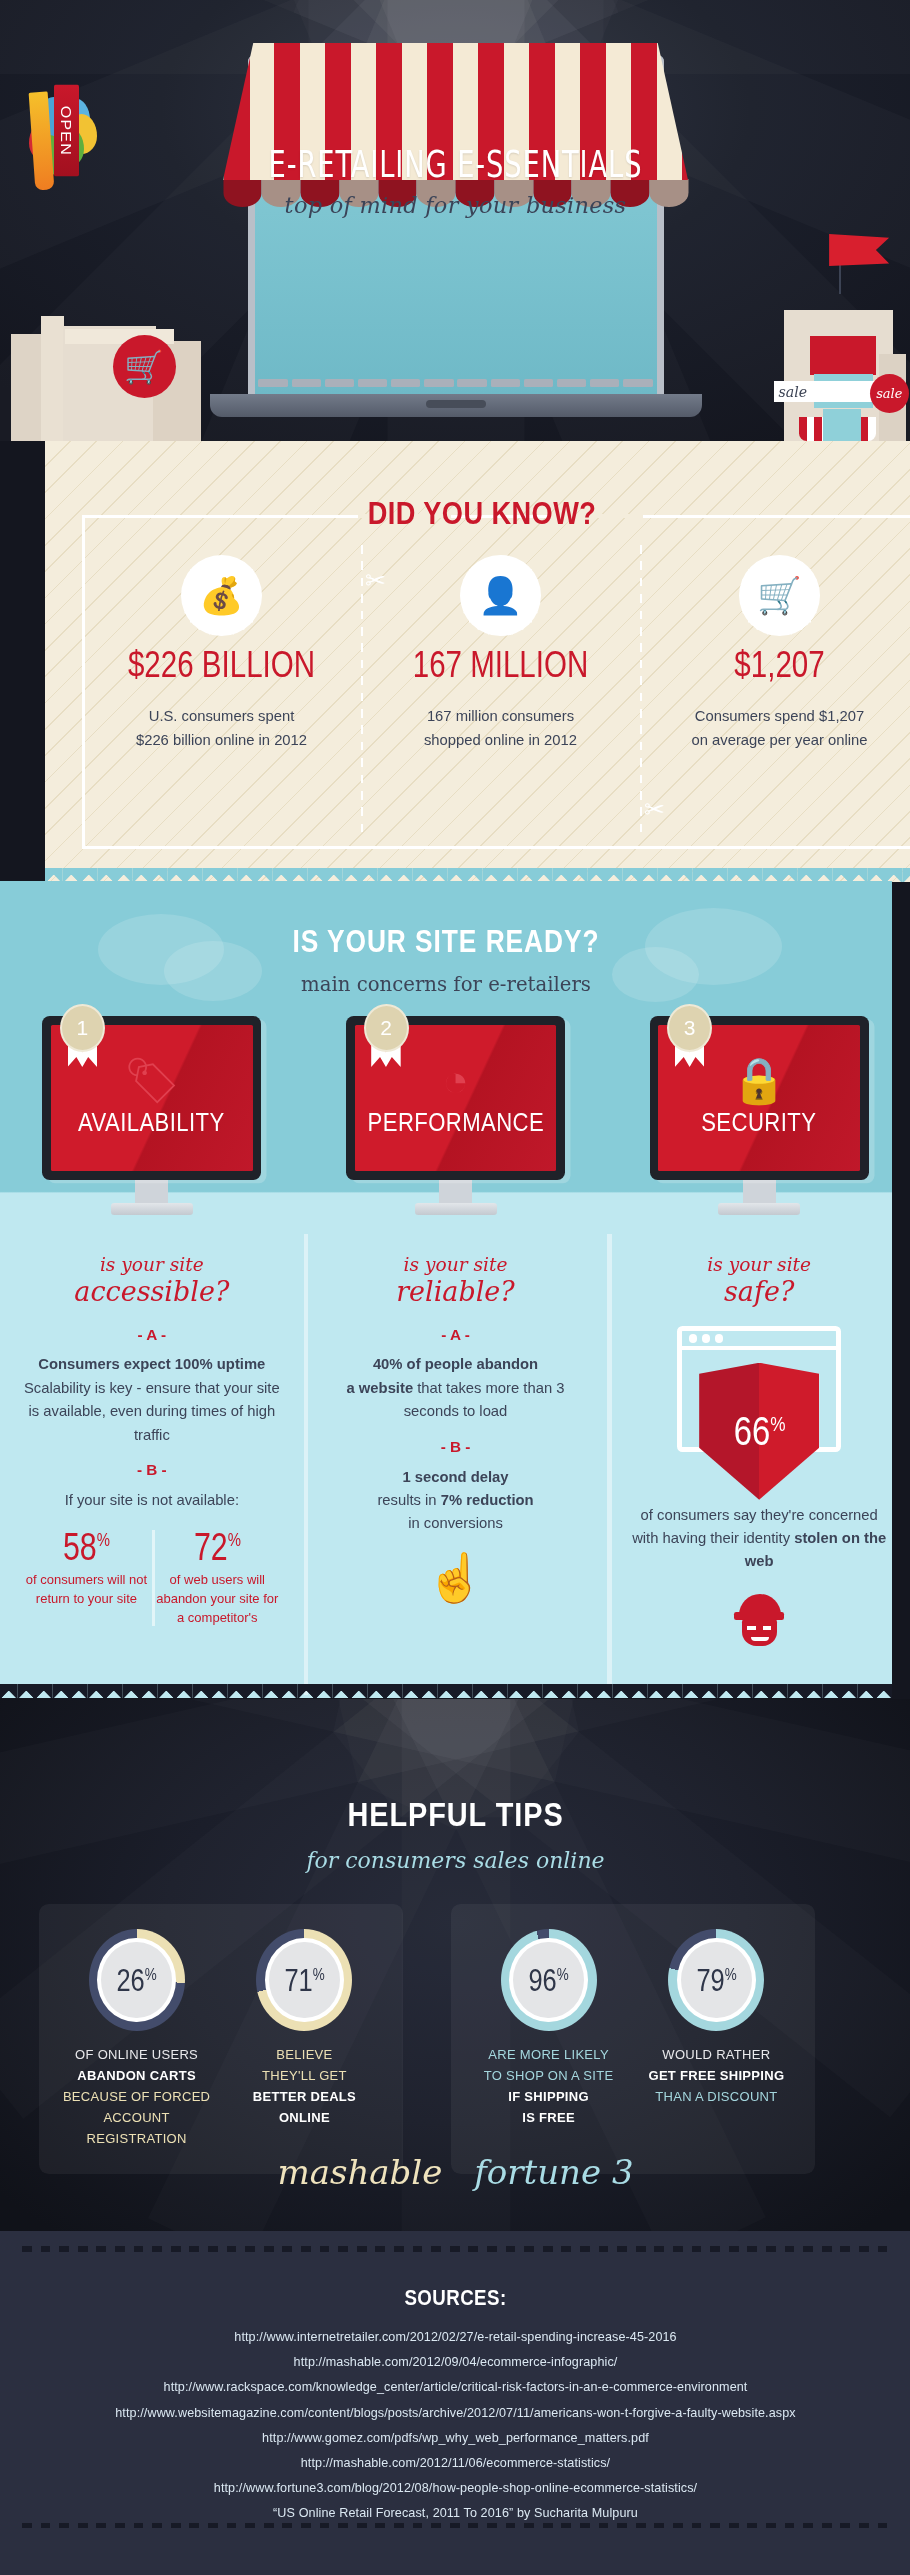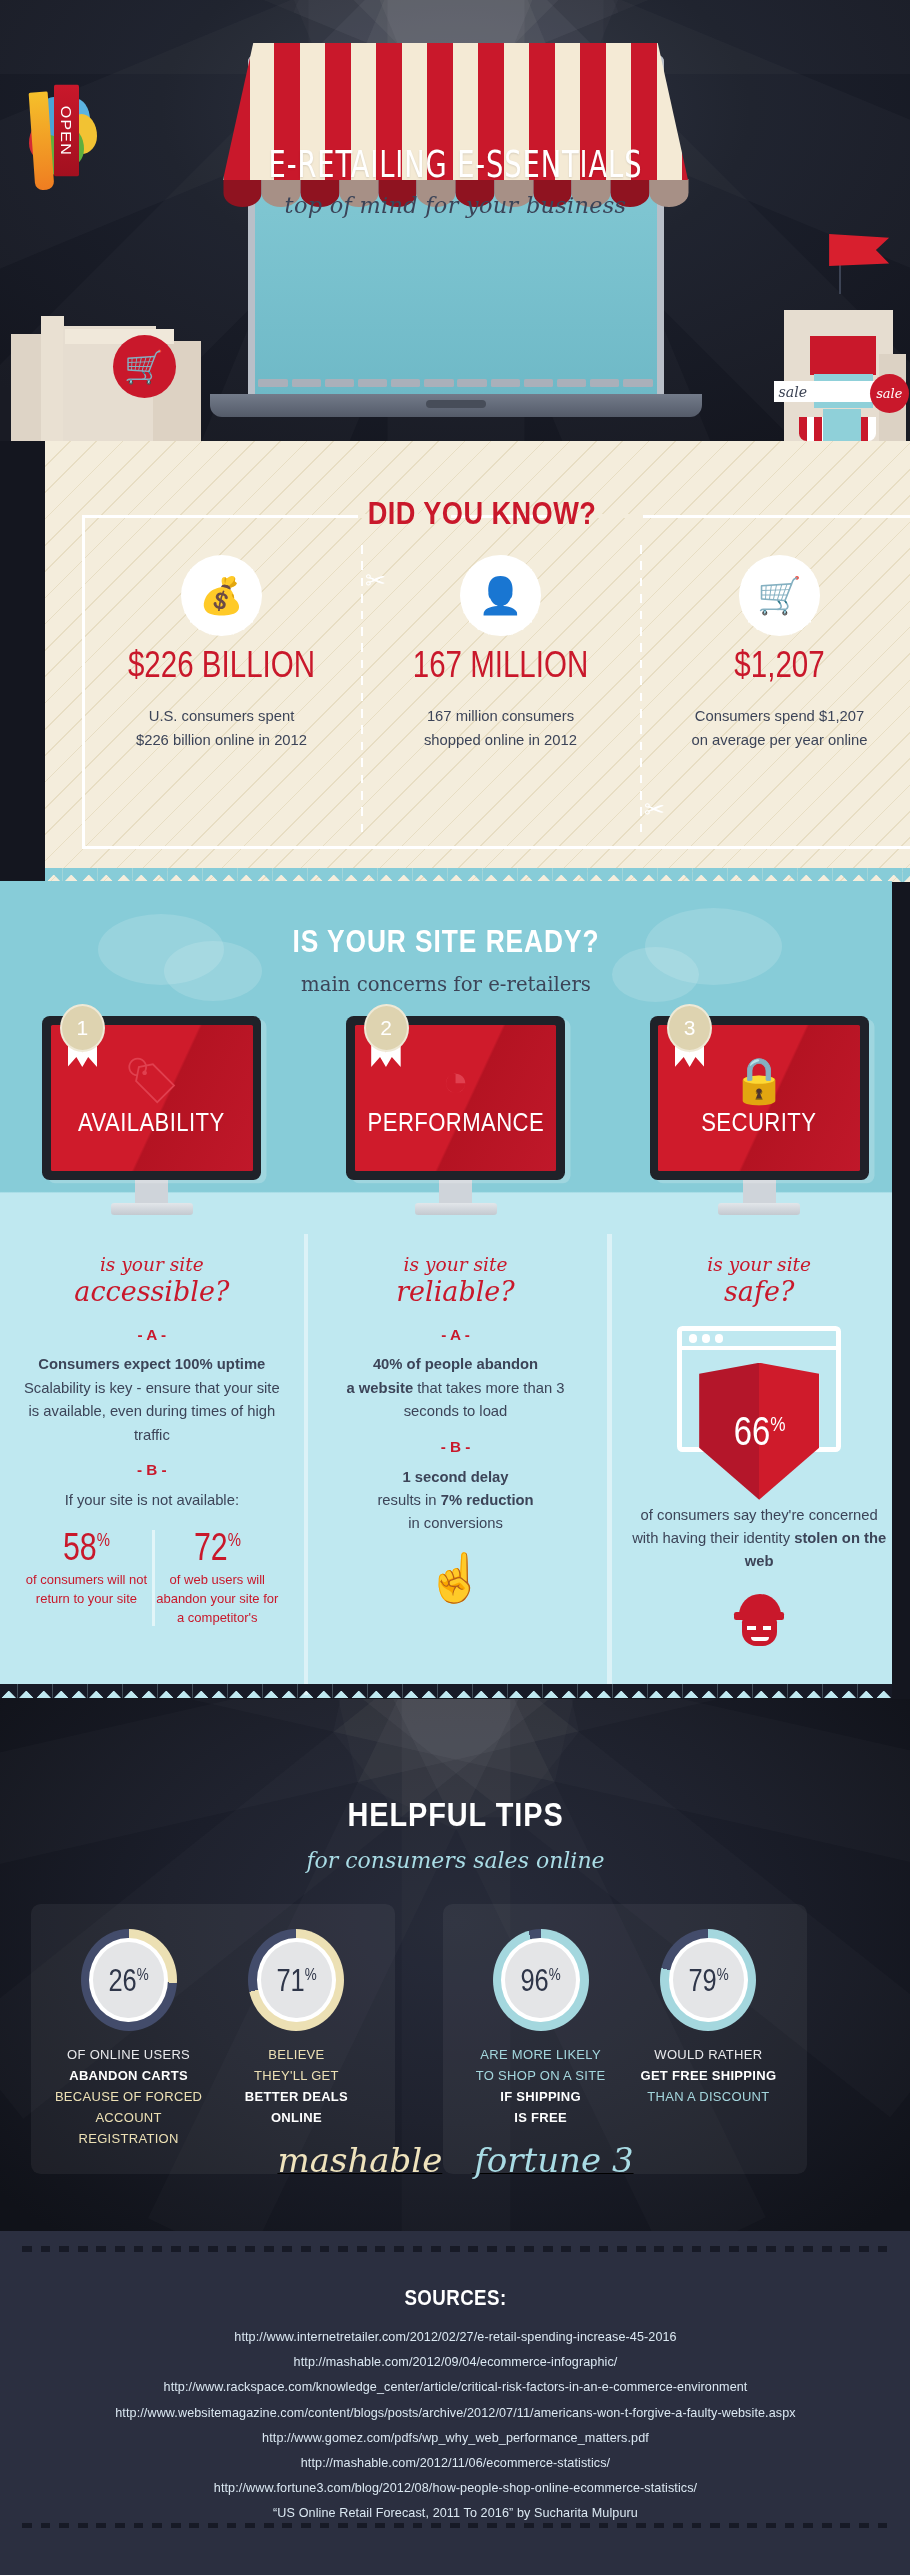--- a/index.html
+++ b/index.html
@@ -343,21 +343,21 @@
   .tips-title {
     position:absolute; left:0; right:0; top:96px; text-align:center; color:#fff;
     font-size:34px; letter-spacing:1.1px;
     font-family:"Liberation Sans Narrow","Liberation Sans",sans-serif;
     transform:scaleX(.85);
   }
   .tips-sub {
     position:absolute; left:0; right:0; top:149px; text-align:center; color:#a9dce5;
     font-size:22px; font-style:italic; font-family:"DejaVu Serif",serif;
   }
-  .tip-cards { position:absolute; left:8px; top:205px; width:821px; display:flex;
+  .tip-cards { position:absolute; left:16px; top:205px; width:821px; display:flex;
     justify-content:center; gap:48px; }
   .tip-card {
     width:364px; border-radius:9.8px; background:rgba(255,255,255,.055);
     padding:25px 14.2px 25px; display:flex;
   }
   .tip-item { flex:1; text-align:center; }
   .donut {
     width:96px; height:102px; margin:0 auto 13px; border-radius:50%;
     display:flex; align-items:center; justify-content:center; position:relative;
   }
@@ -370,21 +370,21 @@
     font-family:"Liberation Sans Narrow","Liberation Sans",sans-serif;
     transform:scaleX(.82);
   }
   .donut span sup { font-size:16.4px; }
   .tip-cap {
     font-size:13px; line-height:1.62; letter-spacing:0.3px;
     font-family:"Liberation Sans Narrow","Liberation Sans",sans-serif;
     text-align:center;
   }
   .tip-cap .b { font-weight:bold; color:#fff; }
-  .logos { position:absolute; left:0; right:0; top:441px; text-align:center;text-decoration:underline; }
+  .logos { position:absolute; left:0; right:0; top:453px; text-align:center; }
   .logo-mash {
     color:#efe3bd; font-size:34px; font-style:italic; font-family:"DejaVu Serif",serif;
     margin-right:29.5px;
   }
   .logo-f3 {
     color:#a9dce5; font-size:34px; font-style:italic; font-family:"DejaVu Serif",serif;
   }
 
   
   .sources {

